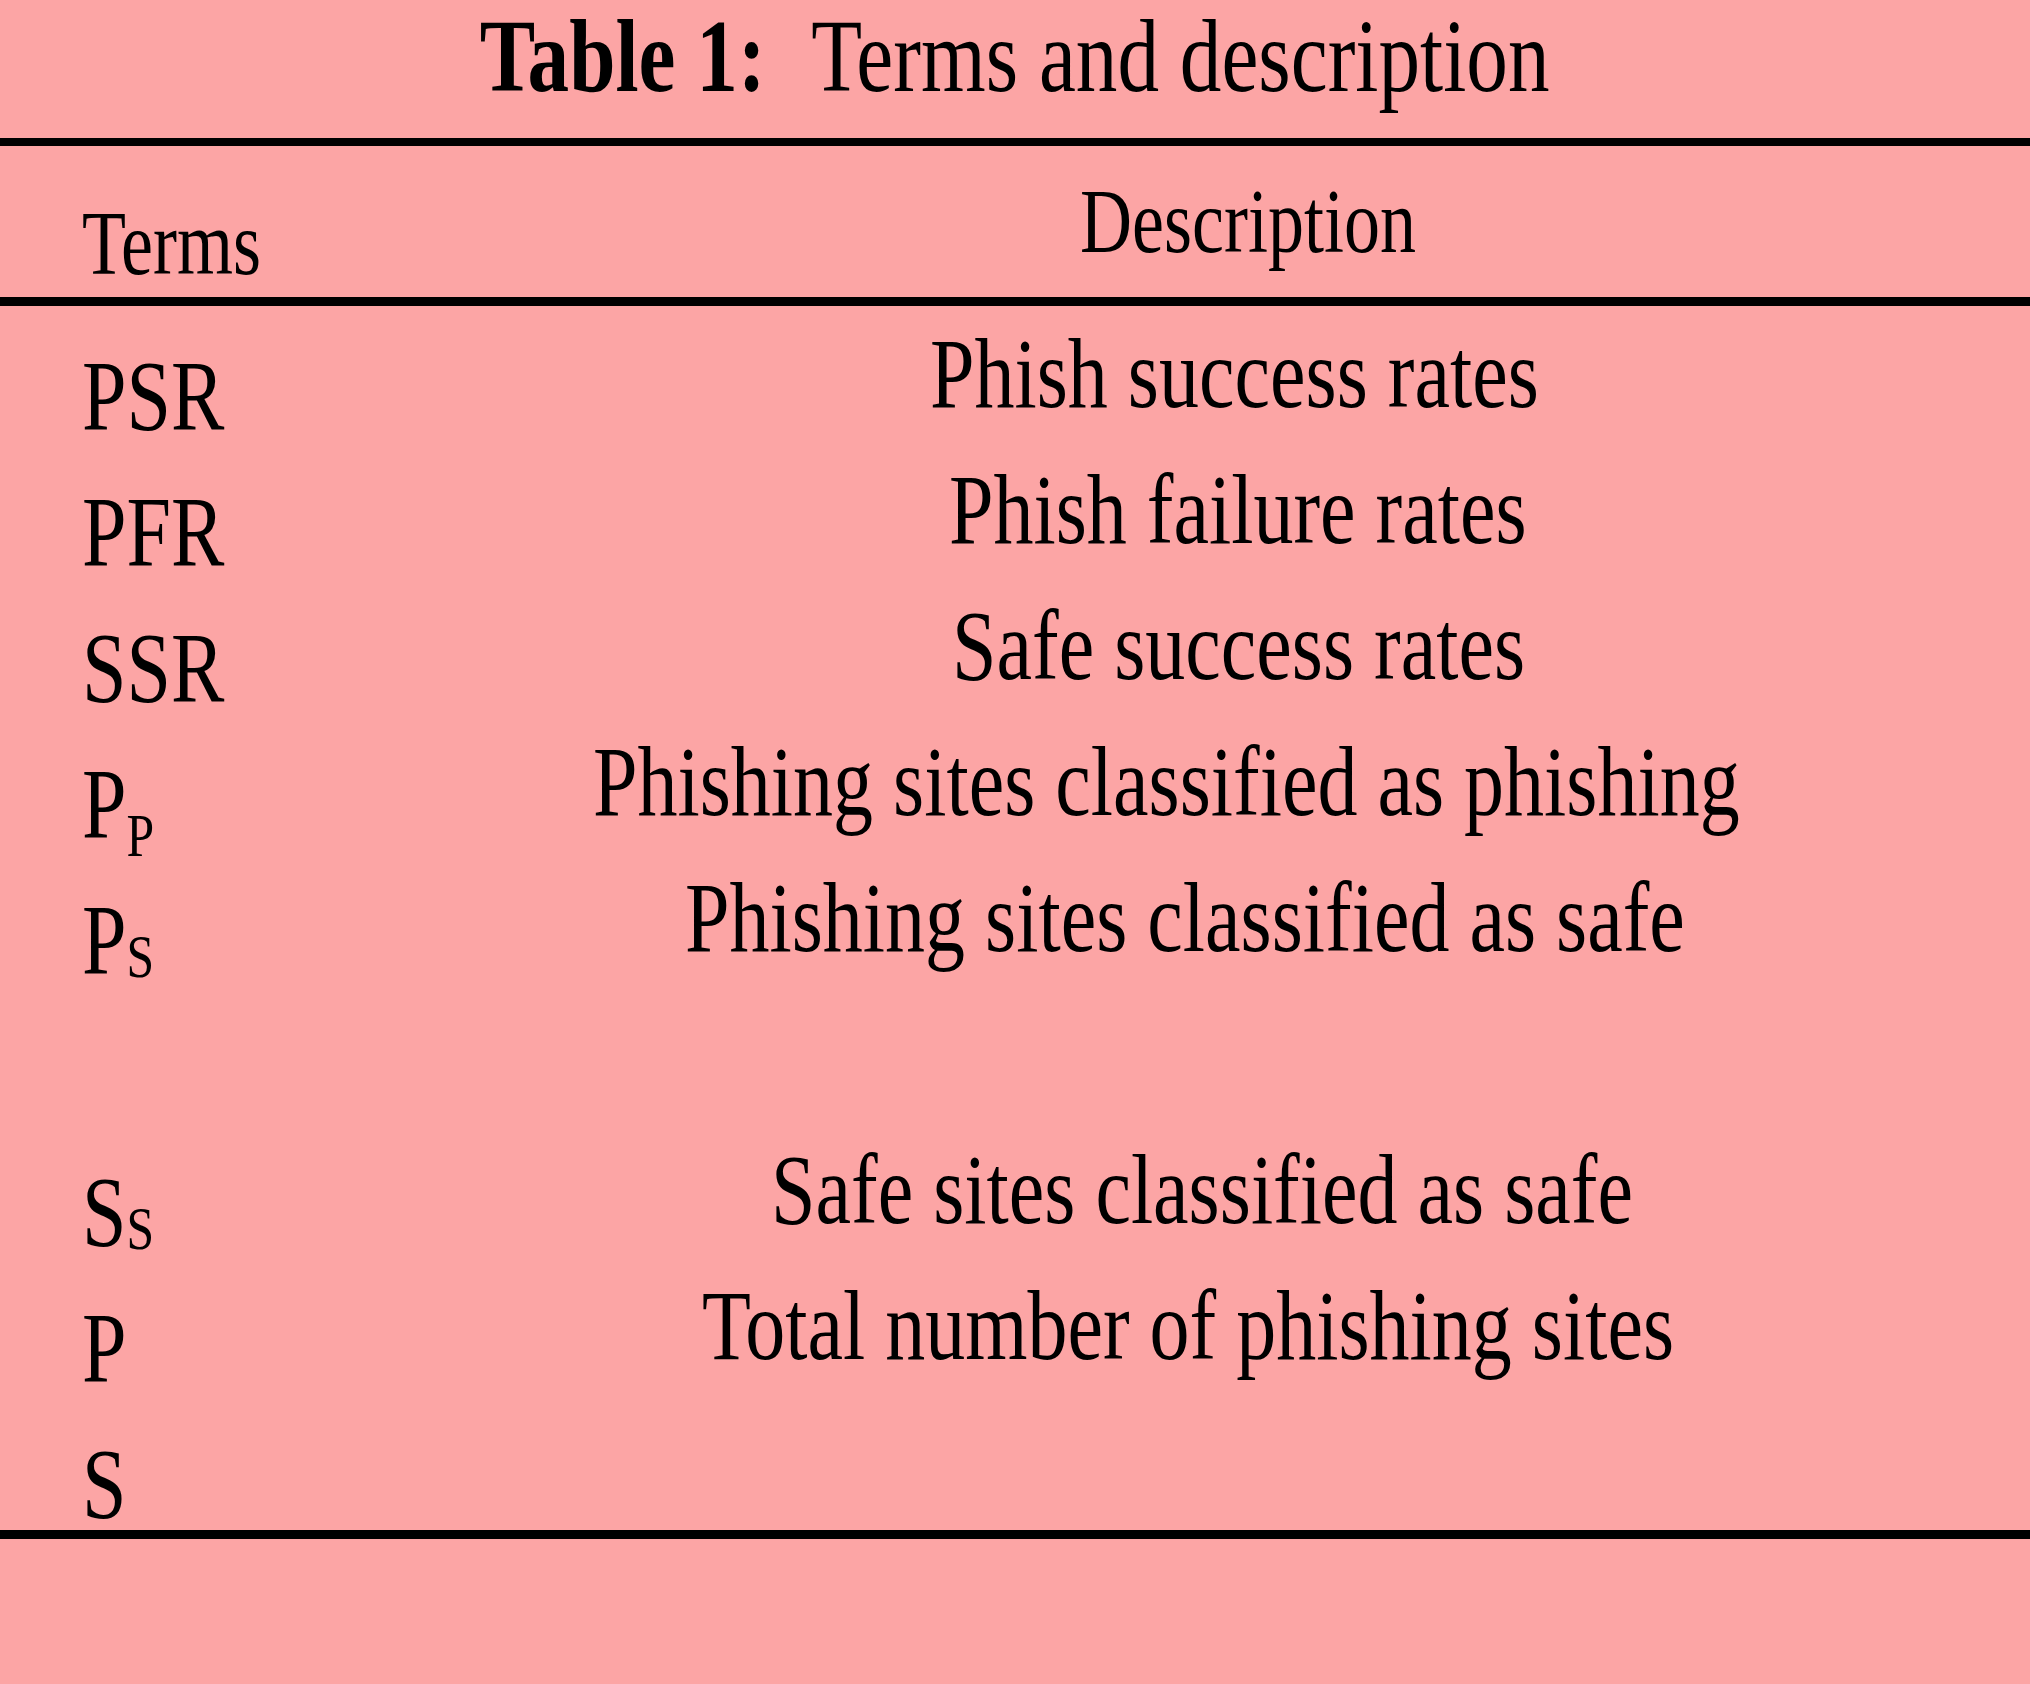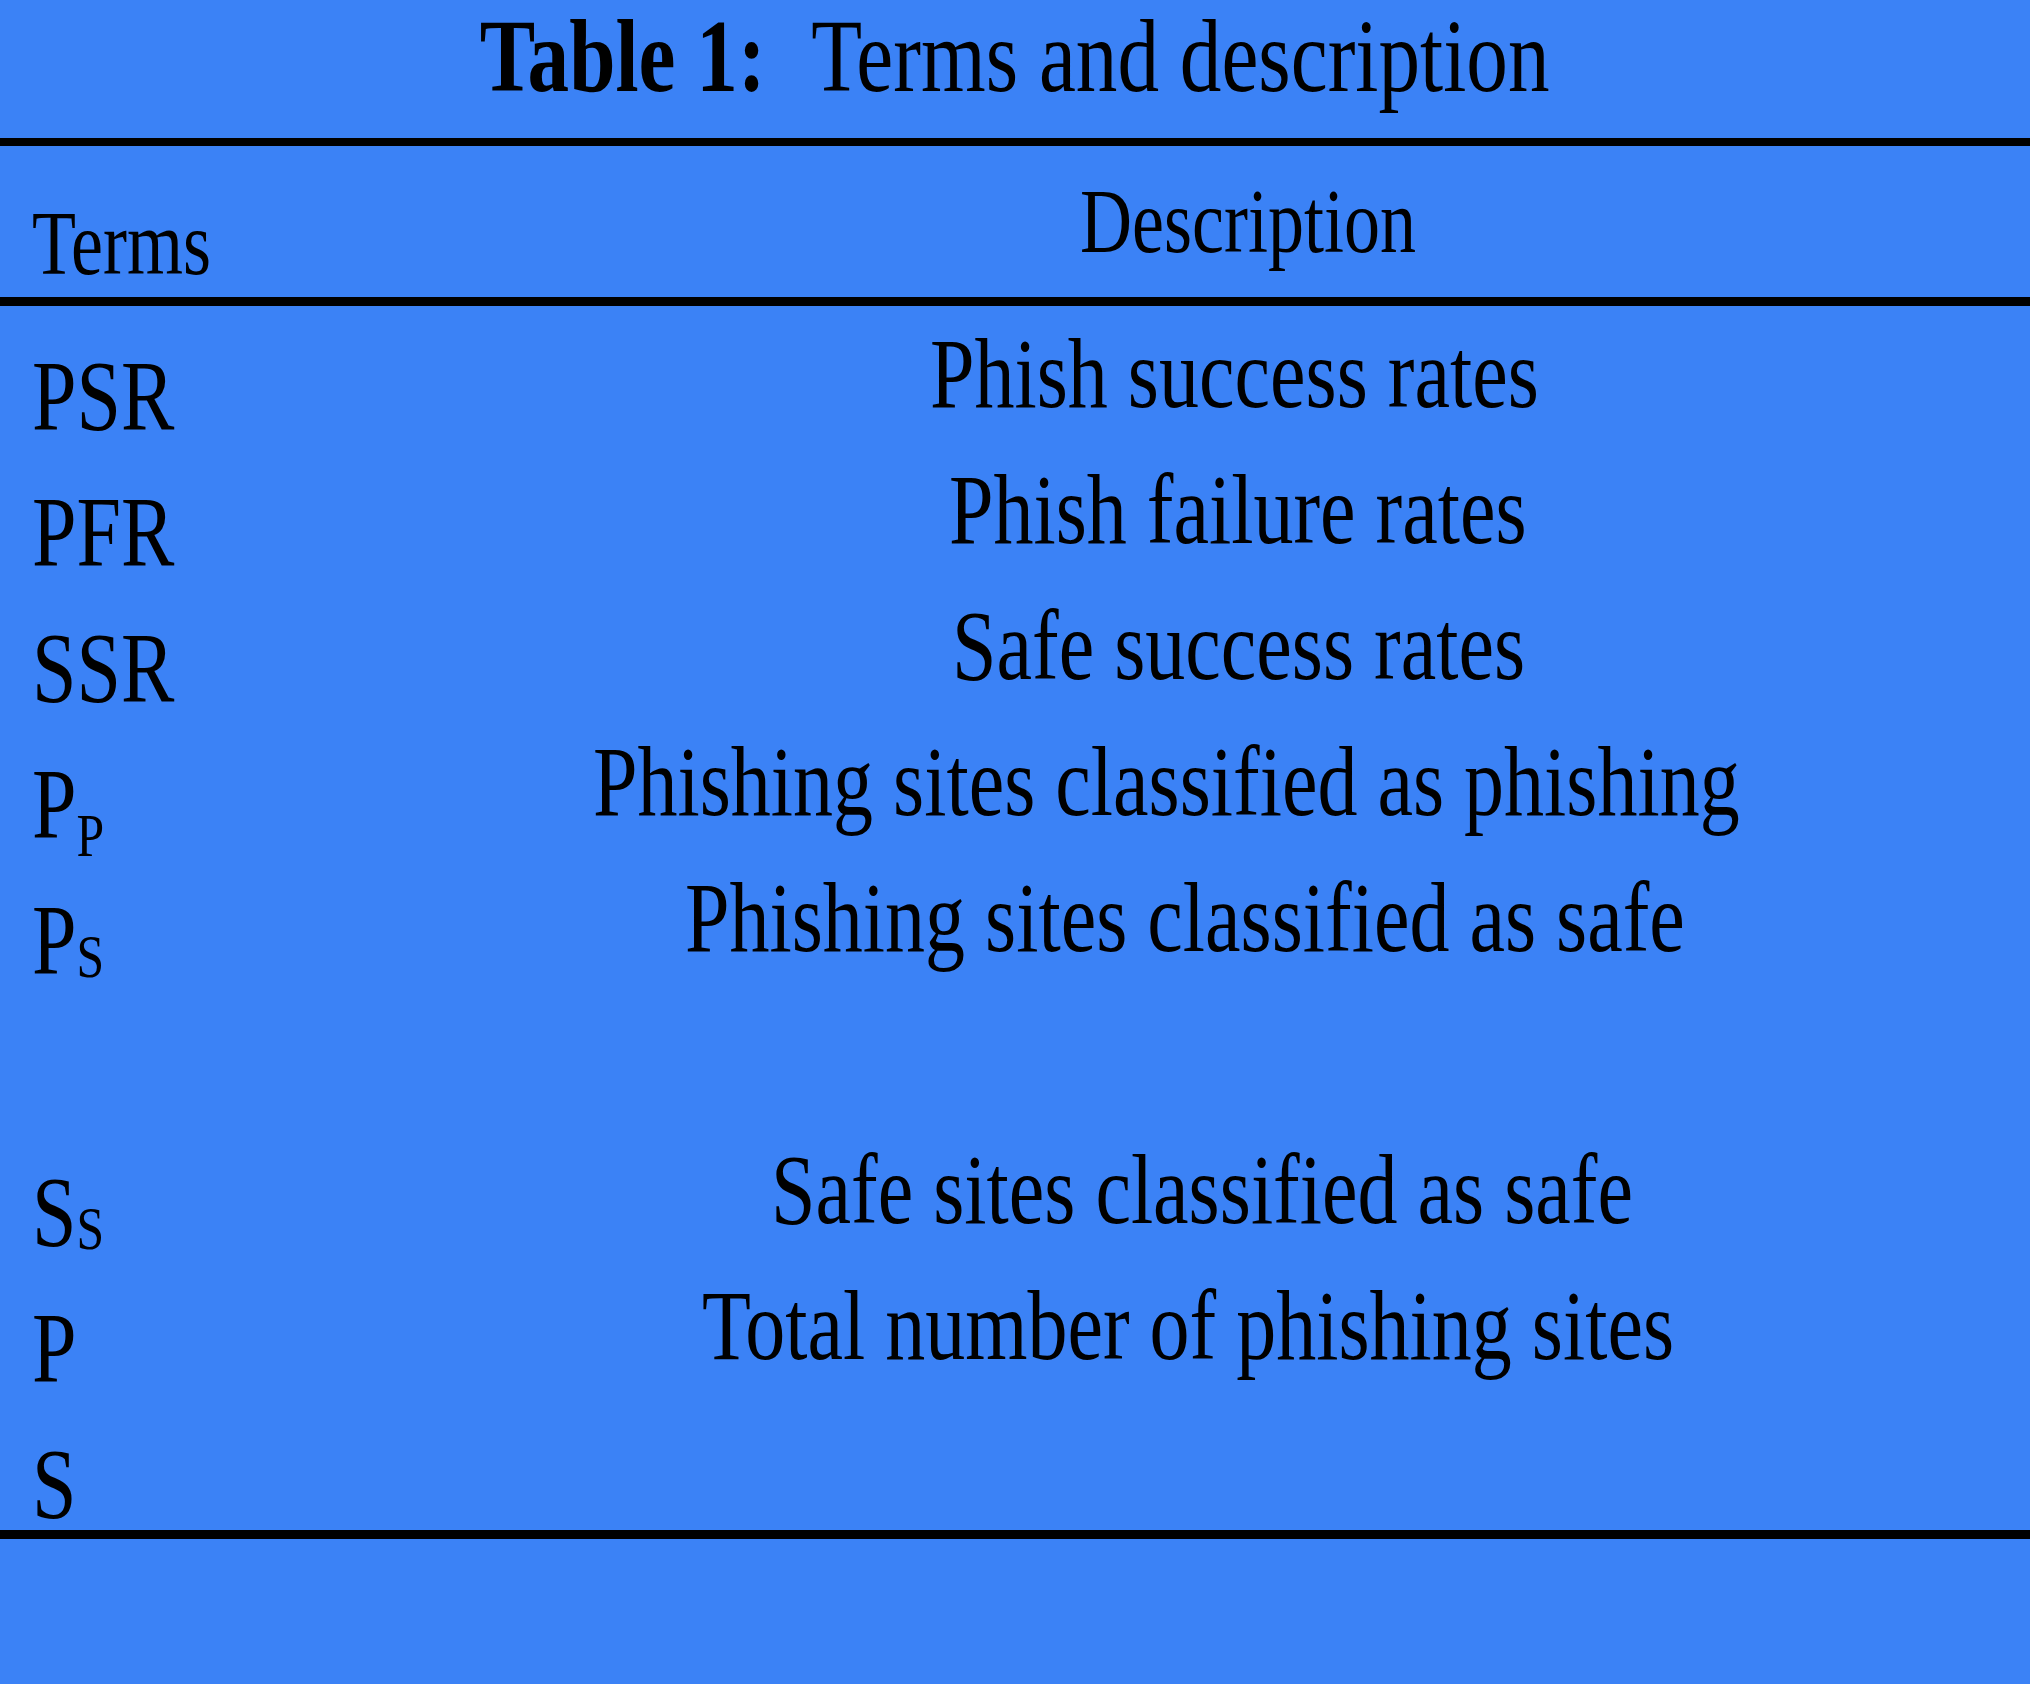--- a/index.html
+++ b/index.html
@@ -4,21 +4,21 @@
 <style>
   html, body {
     margin: 0;
     padding: 0;
     background: #ffffff;
   }
   .page {
     position: relative;
     width: 2030px;
     height: 1684px;
-    background: #3b82f6;
+    background: #fca5a5;
     color: #000000;
     font-family: "Liberation Serif", "DejaVu Serif", serif;
     overflow: hidden;
   }
   
   .title-block {
     height: 138px;
     text-align: center;
     font-size: 104px;
     line-height: 1;
@@ -56,21 +56,21 @@
     display: flex;
     align-items: center;
     font-size: 100px;
     line-height: 1;
     box-sizing: border-box;
     gap: 40px;
   }
   .cell { white-space: nowrap; }
   .cell.term {
     width: 550px;
-    padding-left: 32px;
+    padding-left: 82px;
     box-sizing: border-box;
     flex: none;
     margin-top: 44px;
   }
   .cell.desc { flex: 1; text-align: center; }
   .scale {
     display: inline-block;
     transform: scaleX(0.80);
     transform-origin: 0 60%;
   }

